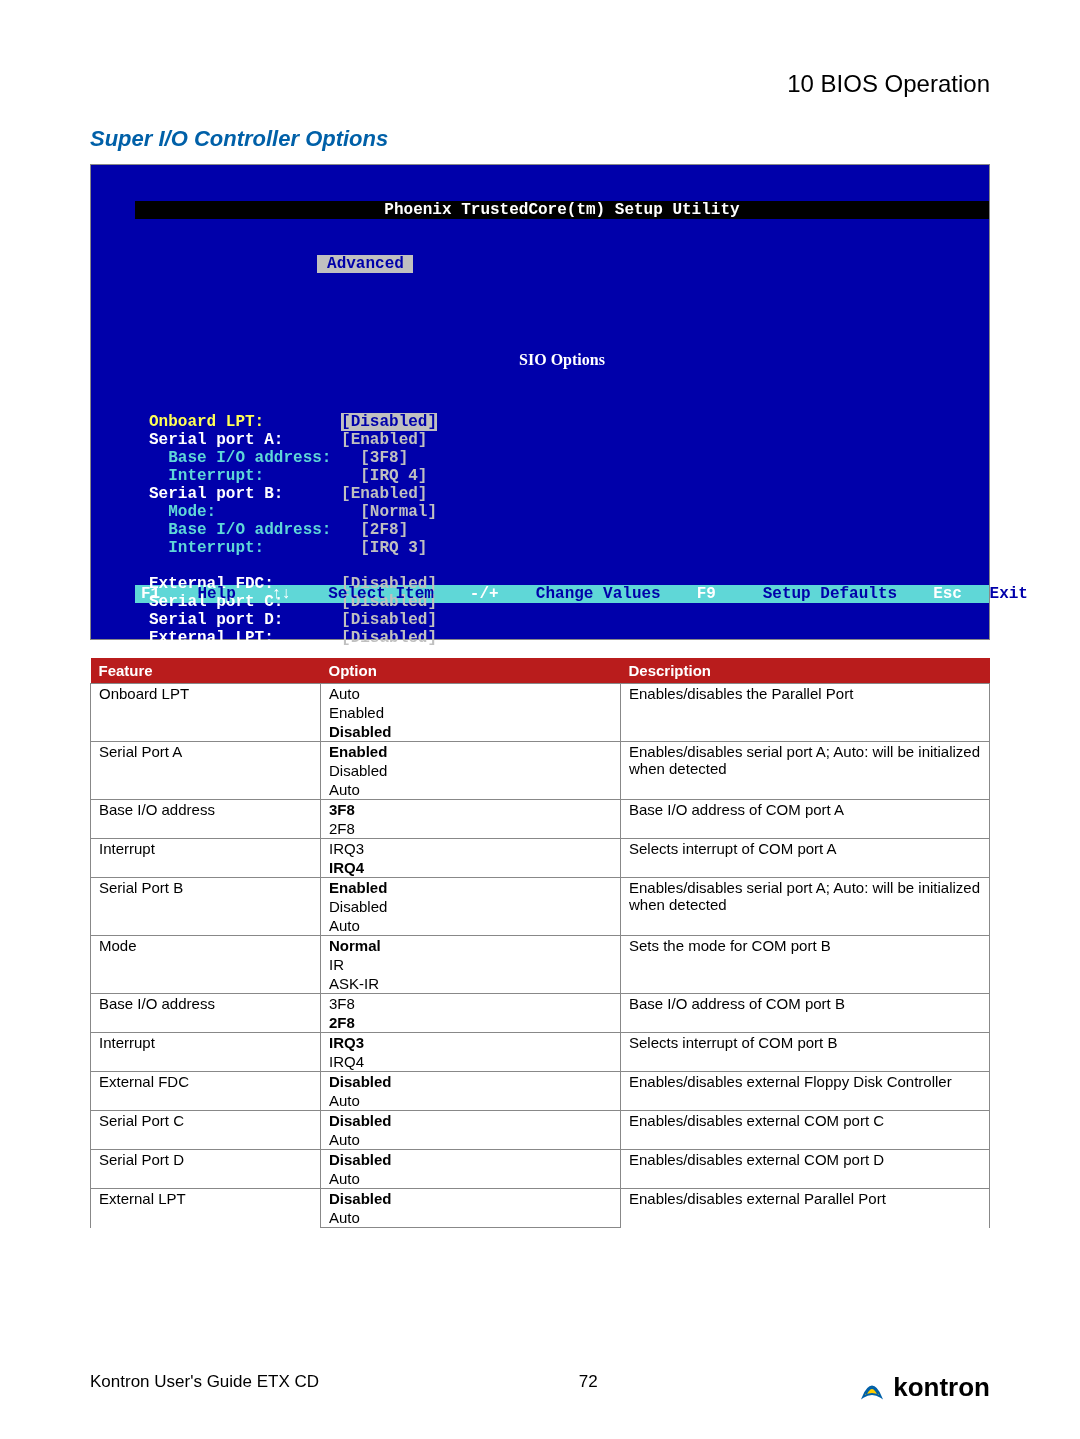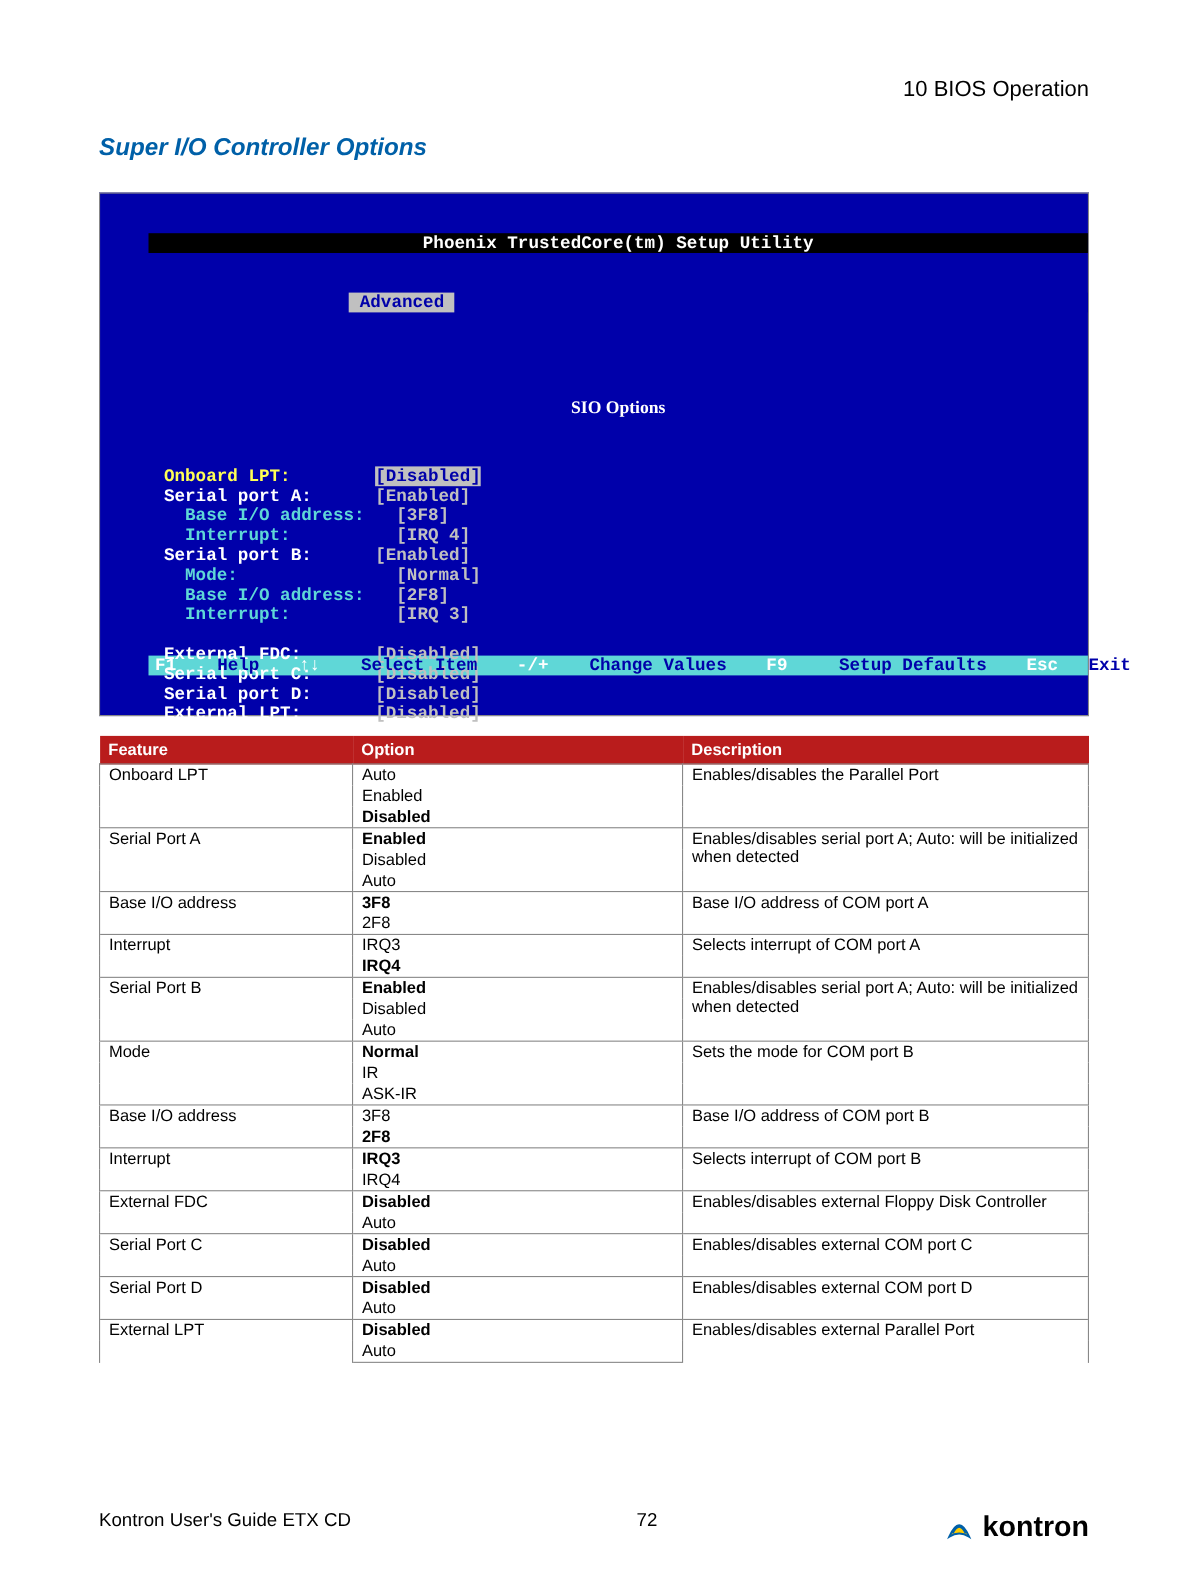--- a/index.html
+++ b/index.html
@@ -9,29 +9,29 @@
     height: 1439px;
     font-family: "Segoe UI", Arial, sans-serif;
     position: relative;
     color: #000;
   }
   .page {
     padding: 70px 90px 40px 90px;
   }
   .header {
     text-align: right;
-    font-size: 20px;
+    font-size: 24px;
     margin-bottom: 28px;
   }
   .section-title {
     color: #0060a8;
     font-style: italic;
     font-size: 22px;
     font-weight: 600;
-    margin-bottom: 28px;
+    margin-bottom: 12px;
   }
 
   
   .bios {
     font-family: "Courier New", monospace;
     font-weight: bold;
     font-size: 16px;
     line-height: 18px;
     white-space: pre;
     border: 1px solid #888;

